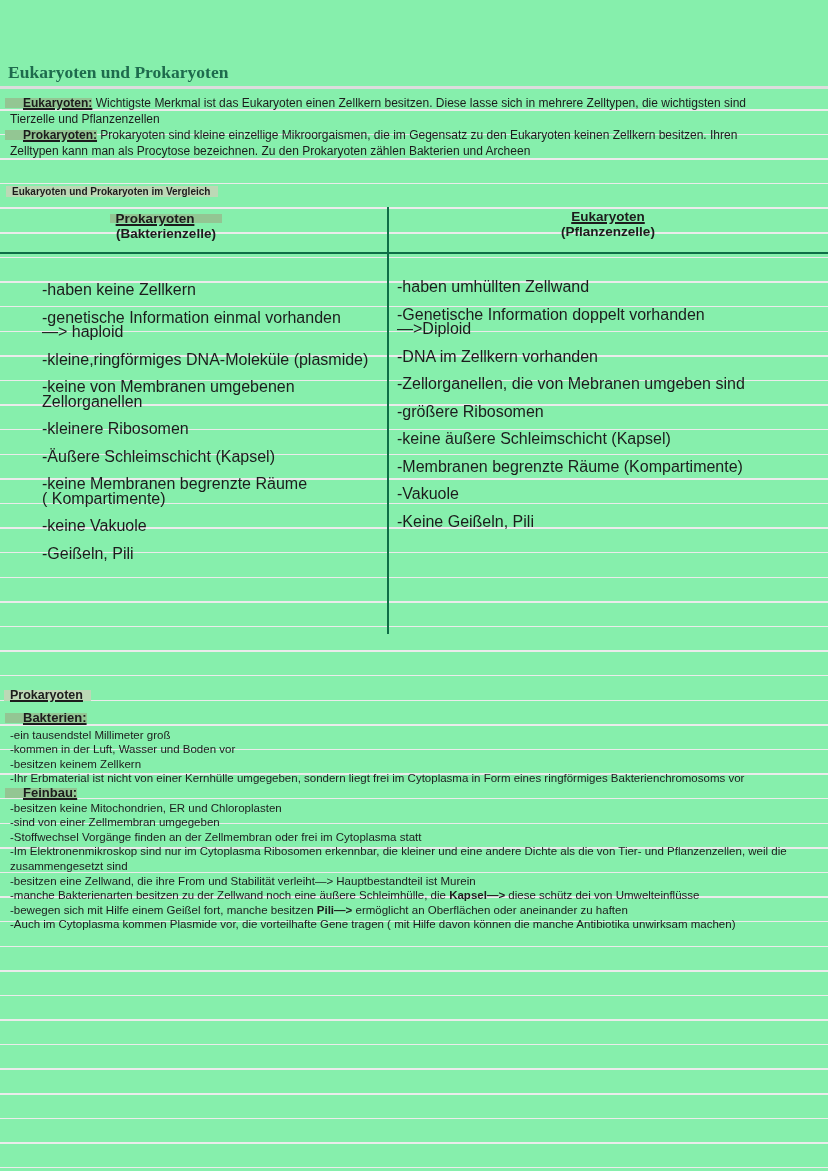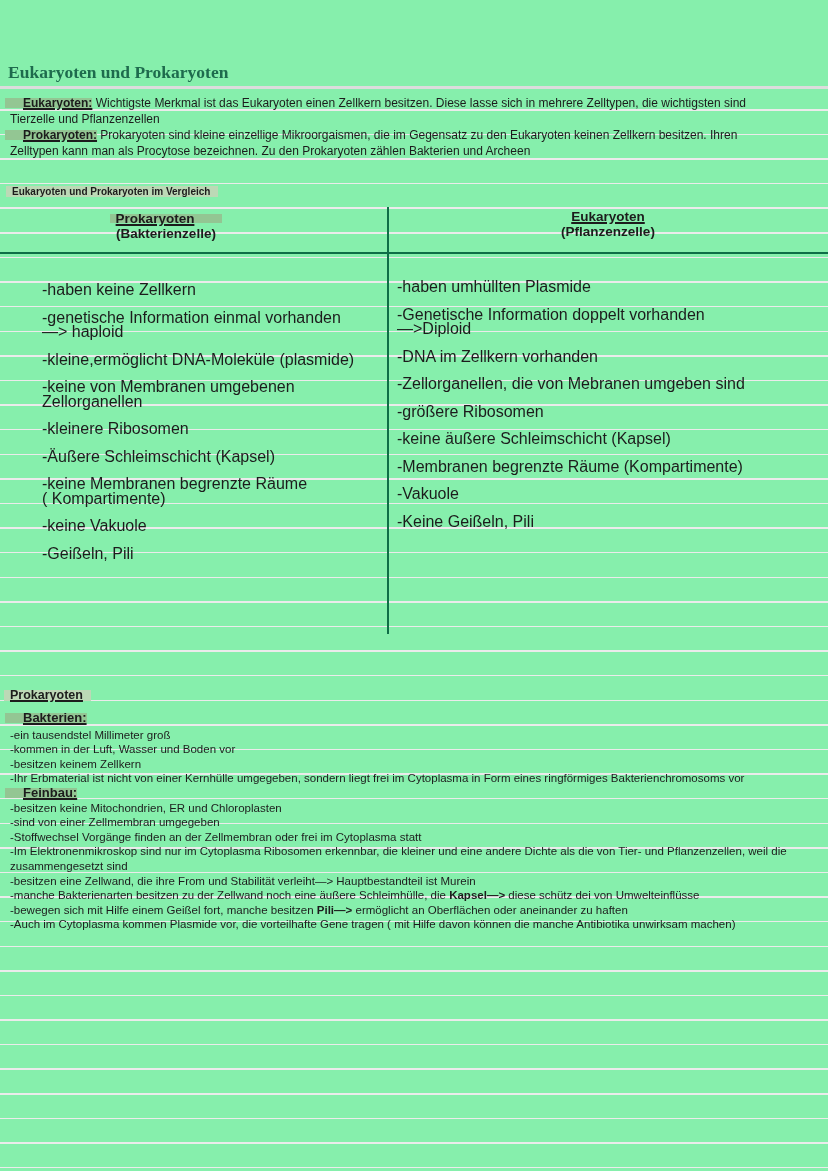--- a/index.html
+++ b/index.html
@@ -141,30 +141,30 @@
   </div>
 
   <div class="col-header right">
     <span class="hdr">Eukaryoten</span><br>
     <span>(Pflanzenzelle)</span>
   </div>
 
   <div class="cmp-list left" id="cmp-left">
       <div class="cmp-item">-haben keine Zellkern</div>
       <div class="cmp-item">-genetische Information einmal vorhanden<br>—&gt; haploid</div>
-      <div class="cmp-item">-kleine,ermöglicht DNA-Moleküle (plasmide)</div>
+      <div class="cmp-item">-kleine,ringförmiges DNA-Moleküle (plasmide)</div>
       <div class="cmp-item">-keine von Membranen umgebenen<br>Zellorganellen</div>
       <div class="cmp-item">-kleinere Ribosomen</div>
       <div class="cmp-item">-Äußere Schleimschicht (Kapsel)</div>
       <div class="cmp-item">-keine Membranen begrenzte Räume<br>( Kompartimente)</div>
       <div class="cmp-item">-keine Vakuole</div>
       <div class="cmp-item">-Geißeln, Pili</div>
     </div>
   <div class="cmp-list right" id="cmp-right">
-      <div class="cmp-item">-haben umhüllten Plasmide</div>
+      <div class="cmp-item">-haben umhüllten Zellwand</div>
       <div class="cmp-item">-Genetische Information doppelt vorhanden<br>—&gt;Diploid</div>
       <div class="cmp-item">-DNA im Zellkern vorhanden</div>
       <div class="cmp-item">-Zellorganellen, die von Mebranen umgeben sind</div>
       <div class="cmp-item cmp-gap">-größere Ribosomen</div>
       <div class="cmp-item">-keine äußere Schleimschicht (Kapsel)</div>
       <div class="cmp-item">-Membranen begrenzte Räume (Kompartimente)</div>
       <div class="cmp-item cmp-gap">-Vakuole</div>
       <div class="cmp-item">-Keine Geißeln, Pili</div>
     </div>
 

